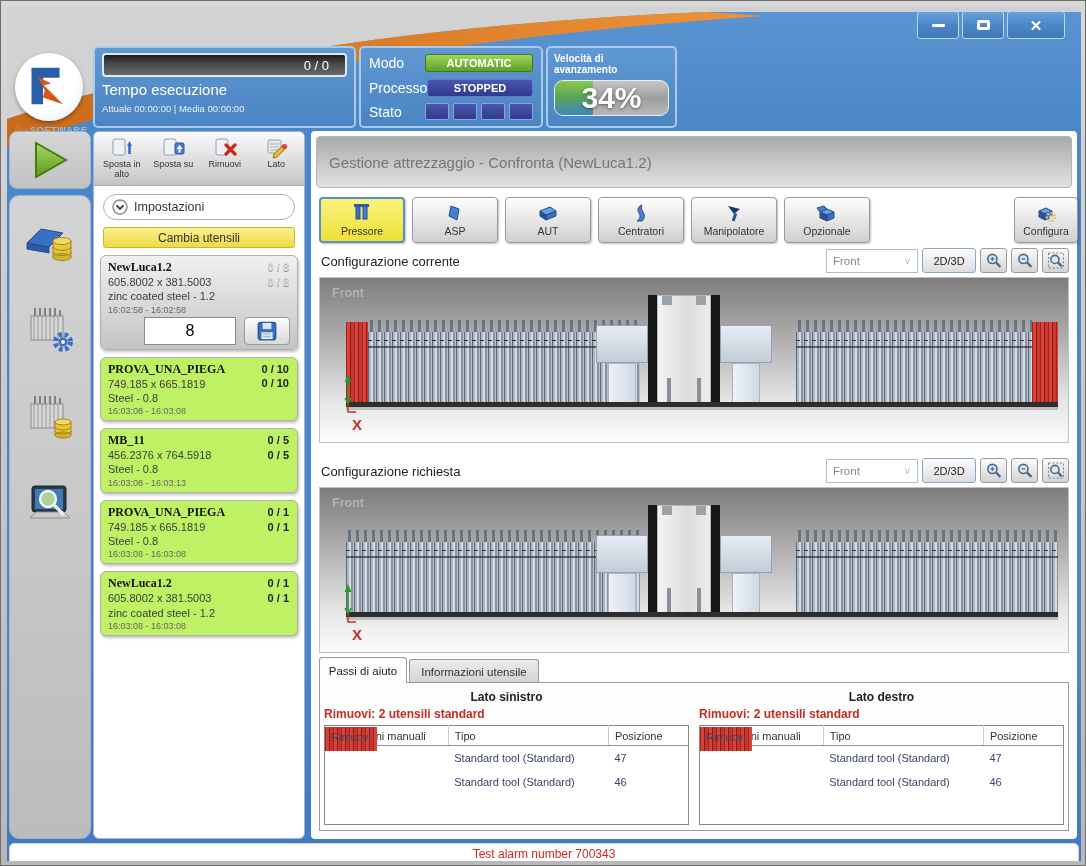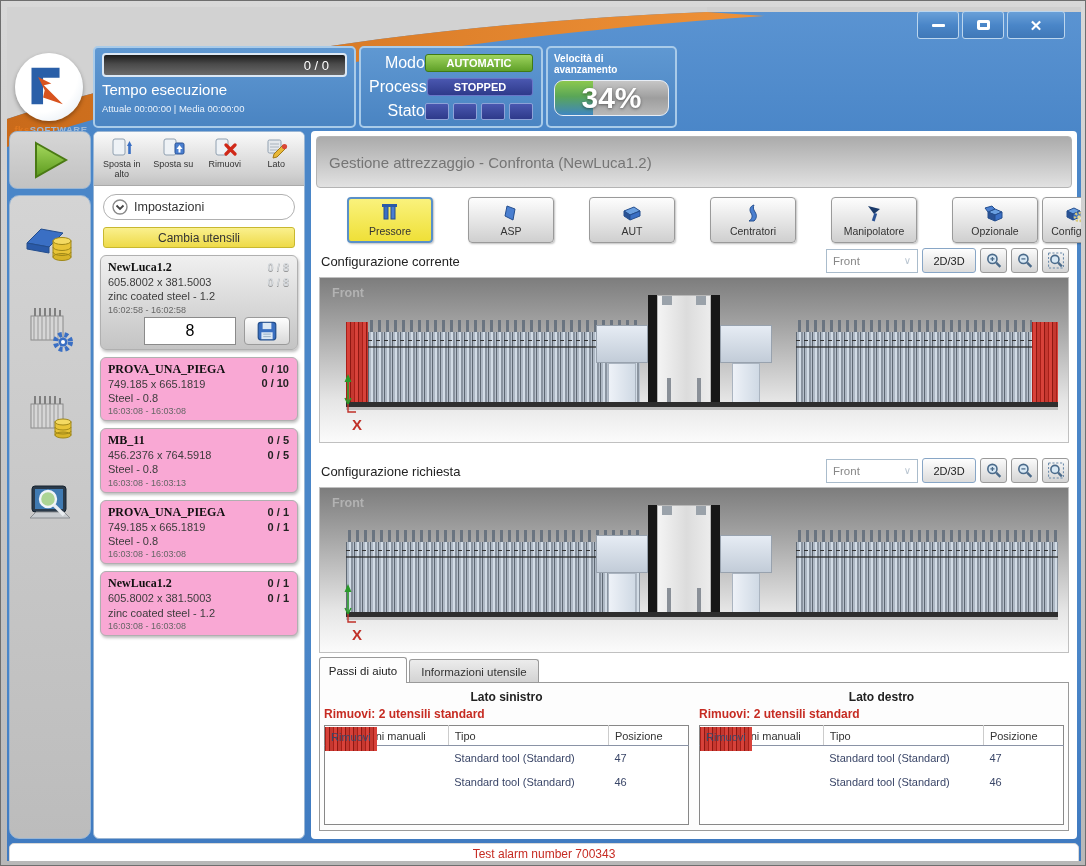--- a/index.html
+++ b/index.html
@@ -30,21 +30,21 @@
 
   
   .hpanel{background:linear-gradient(180deg,#5f98d2,#4a84c2);border:2px solid #a9cbe9;border-radius:5px;}
   .p1{left:86px;top:39px;width:263px;height:82px;padding:5px 7px;}
   .pbar{height:24px;border:2px solid #dce8f4;border-radius:4px;background:linear-gradient(180deg,#1c1c1c,#4a4a4a 45%,#6a6a6a);
         color:#fff;font-size:13px;display:flex;align-items:center;justify-content:flex-end;padding-right:16px;}
   .p1 .t1{color:#fff;font-size:15px;margin-top:4px;}
   .p1 .t2{color:#eaf2fb;font-size:9.5px;margin-top:5px;}
   .p2{left:352px;top:39px;width:184px;height:82px;padding:6px 8px;display:flex;flex-direction:column;justify-content:space-between;}
   .p2row{display:flex;align-items:center;}
-  .p2lab{color:#fff;font-size:16px;width:58px;text-align:right;}
+  .p2lab{color:#fff;font-size:14px;width:58px;}
   .chip{width:112px;height:18px;border-radius:3px;display:flex;align-items:center;justify-content:center;
         color:#fff;font-size:11px;font-weight:bold;}
   .chip.green{background:linear-gradient(180deg,#9ed45e,#5fa028);border:1px solid #3f7a14;}
   .chip.indigo{background:linear-gradient(180deg,#4a57b0,#2e3a8a);border:1px solid #6a76c8;}
   .squares{display:flex;gap:4px;width:112px;}
   .sq{flex:1;height:17px;border-radius:2px;background:linear-gradient(180deg,#4a57b0,#2e3a8a);border:1px solid #8ea2d8;}
   .p3{left:539px;top:39px;width:131px;height:82px;padding:5px 6px;}
   .p3 .lab{color:#fff;font-size:10px;margin-bottom:5px;font-weight:bold;}
   .speedbar{position:relative;height:36px;border:1px solid #e8eef6;border-radius:9px;overflow:hidden;
             background:linear-gradient(180deg,#c6c6c6,#9e9e9e 50%,#b8b8b8);text-align:center;}
@@ -65,21 +65,21 @@
   .ltoolbar{height:54px;background:linear-gradient(180deg,#fafafa,#d0d0d0 80%,#c2c2c2);border-bottom:1px solid #aaa;
             display:flex;align-items:stretch;padding:2px 2px 0;}
   .tbtn{flex:1;display:flex;flex-direction:column;align-items:center;justify-content:flex-start;
         padding-top:3px;font-size:9px;color:#333;text-align:center;line-height:1.15;cursor:pointer;border-radius:3px;}
   .settings{margin:8px 9px 7px;height:26px;border:1px solid #b0b0b0;border-radius:13px;background:#fff;
             display:flex;align-items:center;gap:6px;padding:0 8px;font-size:12.5px;color:#333;cursor:pointer;}
   .cambia{margin:0 9px 7px;height:21px;border:1px solid #c8b830;border-radius:3px;
           background:linear-gradient(180deg,#faf08e,#eeda48);display:flex;align-items:center;justify-content:center;
           font-size:12px;color:#333;cursor:pointer;}
   .cards{padding:0 6px;}
-  .card{position:relative;border:1px solid #b0b0b0;border-radius:6px;background:#f9a8d4;margin-bottom:7px;
+  .card{position:relative;border:1px solid #b0b0b0;border-radius:6px;background:#bef264;margin-bottom:7px;
         padding:4px 7px 4px;box-shadow:1px 2px 3px rgba(0,0,0,.25);cursor:pointer;}
   .card.sel{background:linear-gradient(180deg,#f0f0f0,#c4c4c4);}
   .card .nm{font-size:12px;font-weight:bold;color:#111;font-family:Liberation Serif, serif;}
   .card .dim,.card .mat{font-size:11px;color:#3c3c3c;line-height:1.3;}
   .card .tim{font-size:9px;color:#666;margin-top:1px;}
   .card .cnt{position:absolute;right:8px;top:4px;text-align:right;font-size:11px;font-weight:bold;color:#222;line-height:1.35;}
   .card.sel .cnt{color:#d4d8dc;text-shadow:0 1px 0 #999;}
   .qtyrow{display:flex;justify-content:flex-end;align-items:center;gap:8px;margin-top:2px;}
   .qty{width:92px;height:28px;border:1px solid #8a8a8a;background:#fff;font-size:16px;text-align:center;
        font-family:"Liberation Sans",sans-serif;}
@@ -88,21 +88,21 @@
 
   
   .main{left:304px;top:124px;width:766px;height:708px;background:#fff;border-radius:4px;}
   .mtitle{left:5px;top:5px;width:756px;height:52px;border-radius:4px;border:1px solid #b4b4b4;
           background:linear-gradient(180deg,#ababab,#c9c9c9 55%,#e2e2e2);display:flex;align-items:center;
           padding-left:12px;font-size:15px;color:#757575;}
   .tabs{left:8px;top:66px;display:flex;gap:7px;}
   .tab{width:86px;height:46px;border:1px solid #9a9a9a;border-radius:4px;
        background:linear-gradient(180deg,#fdfdfd,#e2e2e2 60%,#cfcfcf);display:flex;flex-direction:column;
        align-items:center;justify-content:center;gap:2px;font-size:10.5px;color:#333;cursor:pointer;
-       box-shadow:1px 1px 2px rgba(0,0,0,.25);margin-left:28px;}
+       box-shadow:1px 1px 2px rgba(0,0,0,.25);}
   .tab.sel{background:linear-gradient(180deg,#faf27c,#efe038);border:2px solid #5a90c8;}
   .tab.cfg{position:absolute;left:695px;top:0;width:64px;}
 
   .secrow{height:26px;display:flex;align-items:center;}
   .seclab{font-size:13px;color:#222;}
   .secctl{position:absolute;right:8px;display:flex;gap:4px;align-items:center;}
   .select{width:92px;height:24px;border:1px solid #aabccc;background:#fff;display:flex;align-items:center;
           justify-content:space-between;padding:0 6px;font-size:11.5px;color:#888;cursor:pointer;}
   .select .chv{color:#b8c4d0;font-size:10px;}
   .btn2d{width:54px;height:25px;border:1px solid #88a6c6;border-radius:3px;font-size:11px;color:#222;

